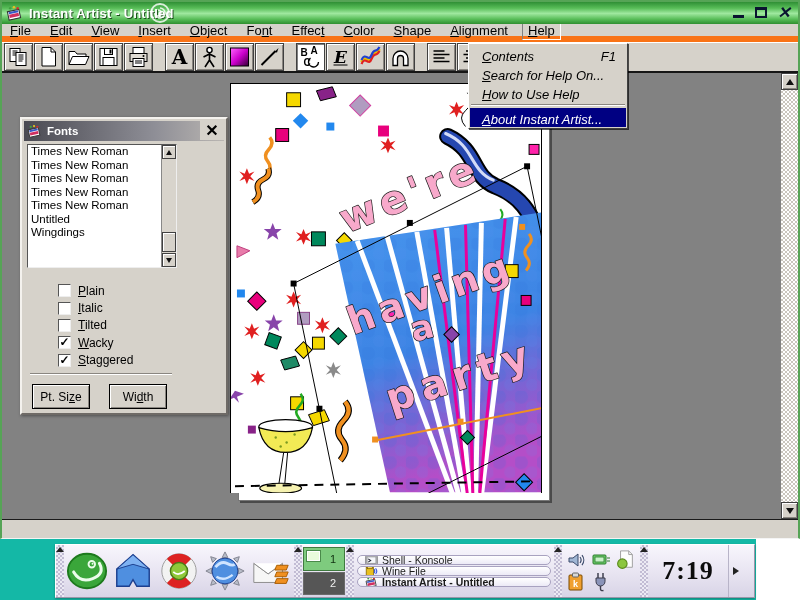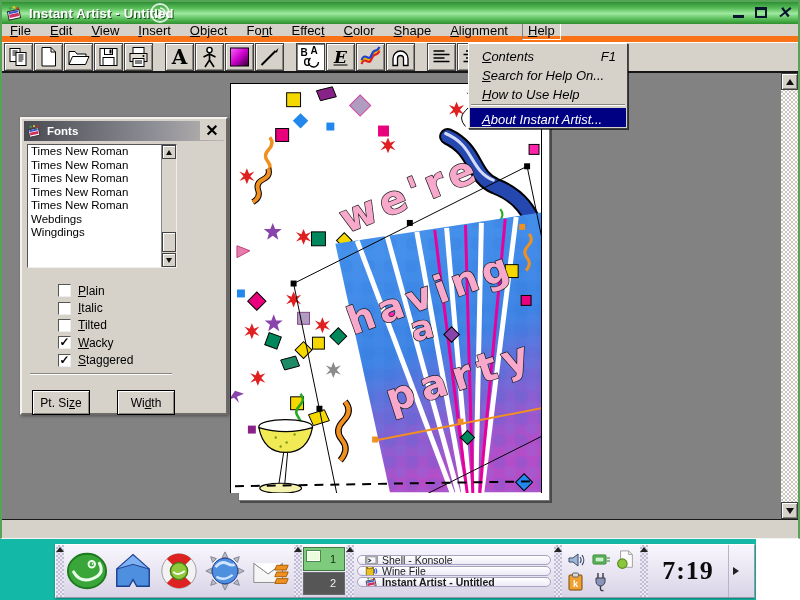--- a/index.html
+++ b/index.html
@@ -91,21 +91,21 @@
     border:1px solid #404040; box-shadow:inset 1px 1px 0 #fff; cursor:grab; }
   .tri-up.s { border-left-width:3px; border-right-width:3px; border-bottom-width:5px; }
   .tri-down.s { border-left-width:3px; border-right-width:3px; border-top-width:5px; }
   .styles-box { position:absolute; left:36px; top:163px; font-size:12px; }
   .style-row { display:flex; align-items:center; height:17.4px; cursor:default; }
   .checkbox { width:13px; height:13px; background:#fff; border:1px solid; border-color:#555 #eee #eee #555;
     margin-right:7px; font-size:12px; font-weight:bold; line-height:11px; text-align:center; color:#000;
     cursor:pointer; }
   .pal-sep { position:absolute; left:8px; top:254px; width:142px; height:2px;
     border-top:1px solid #8a8680; border-bottom:1px solid #fff; }
-  .pal-buttons { position:absolute; left:10px; top:271px; display:flex; gap:27px; }
+  .pal-buttons { position:absolute; left:10px; top:265px; display:flex; gap:19px; }
   .pal-btn { width:58px; height:25px; background:#d6d2ca; border:1px solid #000;
     box-shadow:inset 1px 1px 0 #fff, inset -1px -1px 0 #8a8680; font-size:12px;
     font-family:"Liberation Sans",sans-serif; cursor:pointer; }
 
   
   .help-dropdown { position:absolute; left:468px; top:43px; width:160px; z-index:20;
     background:#d6d2ca; border:1px solid; border-color:#fff #404040 #404040 #fff;
     box-shadow:1px 1px 0 rgba(0,0,0,.65); padding:1px; font-size:13px; }
   .dd-row { height:19px; display:flex; align-items:flex-end; padding:0 10px 0 12px; cursor:default;font-style:italic; }
   .dd-row.hl { background:#000082; color:#fff; }
@@ -501,21 +501,21 @@
       <span class="pal-title-text">Fonts</span>
     </div>
     <div class="pal-close">✕</div>
     <div class="font-listbox">
       <div id="fontlist">
           <div class="font-row">Times New Roman</div>
           <div class="font-row">Times New Roman</div>
           <div class="font-row">Times New Roman</div>
           <div class="font-row">Times New Roman</div>
           <div class="font-row">Times New Roman</div>
-          <div class="font-row">Webdings</div>
+          <div class="font-row">Untitled</div>
           <div class="font-row">Wingdings</div>
         </div>
       <div class="list-scroll">
         <div class="ls-btn ls-up">
             <i class="tri-up s"></i>
           </div>
         <div class="ls-thumb"></div>
         <div class="ls-btn ls-down">
             <i class="tri-down s"></i>
           </div>

